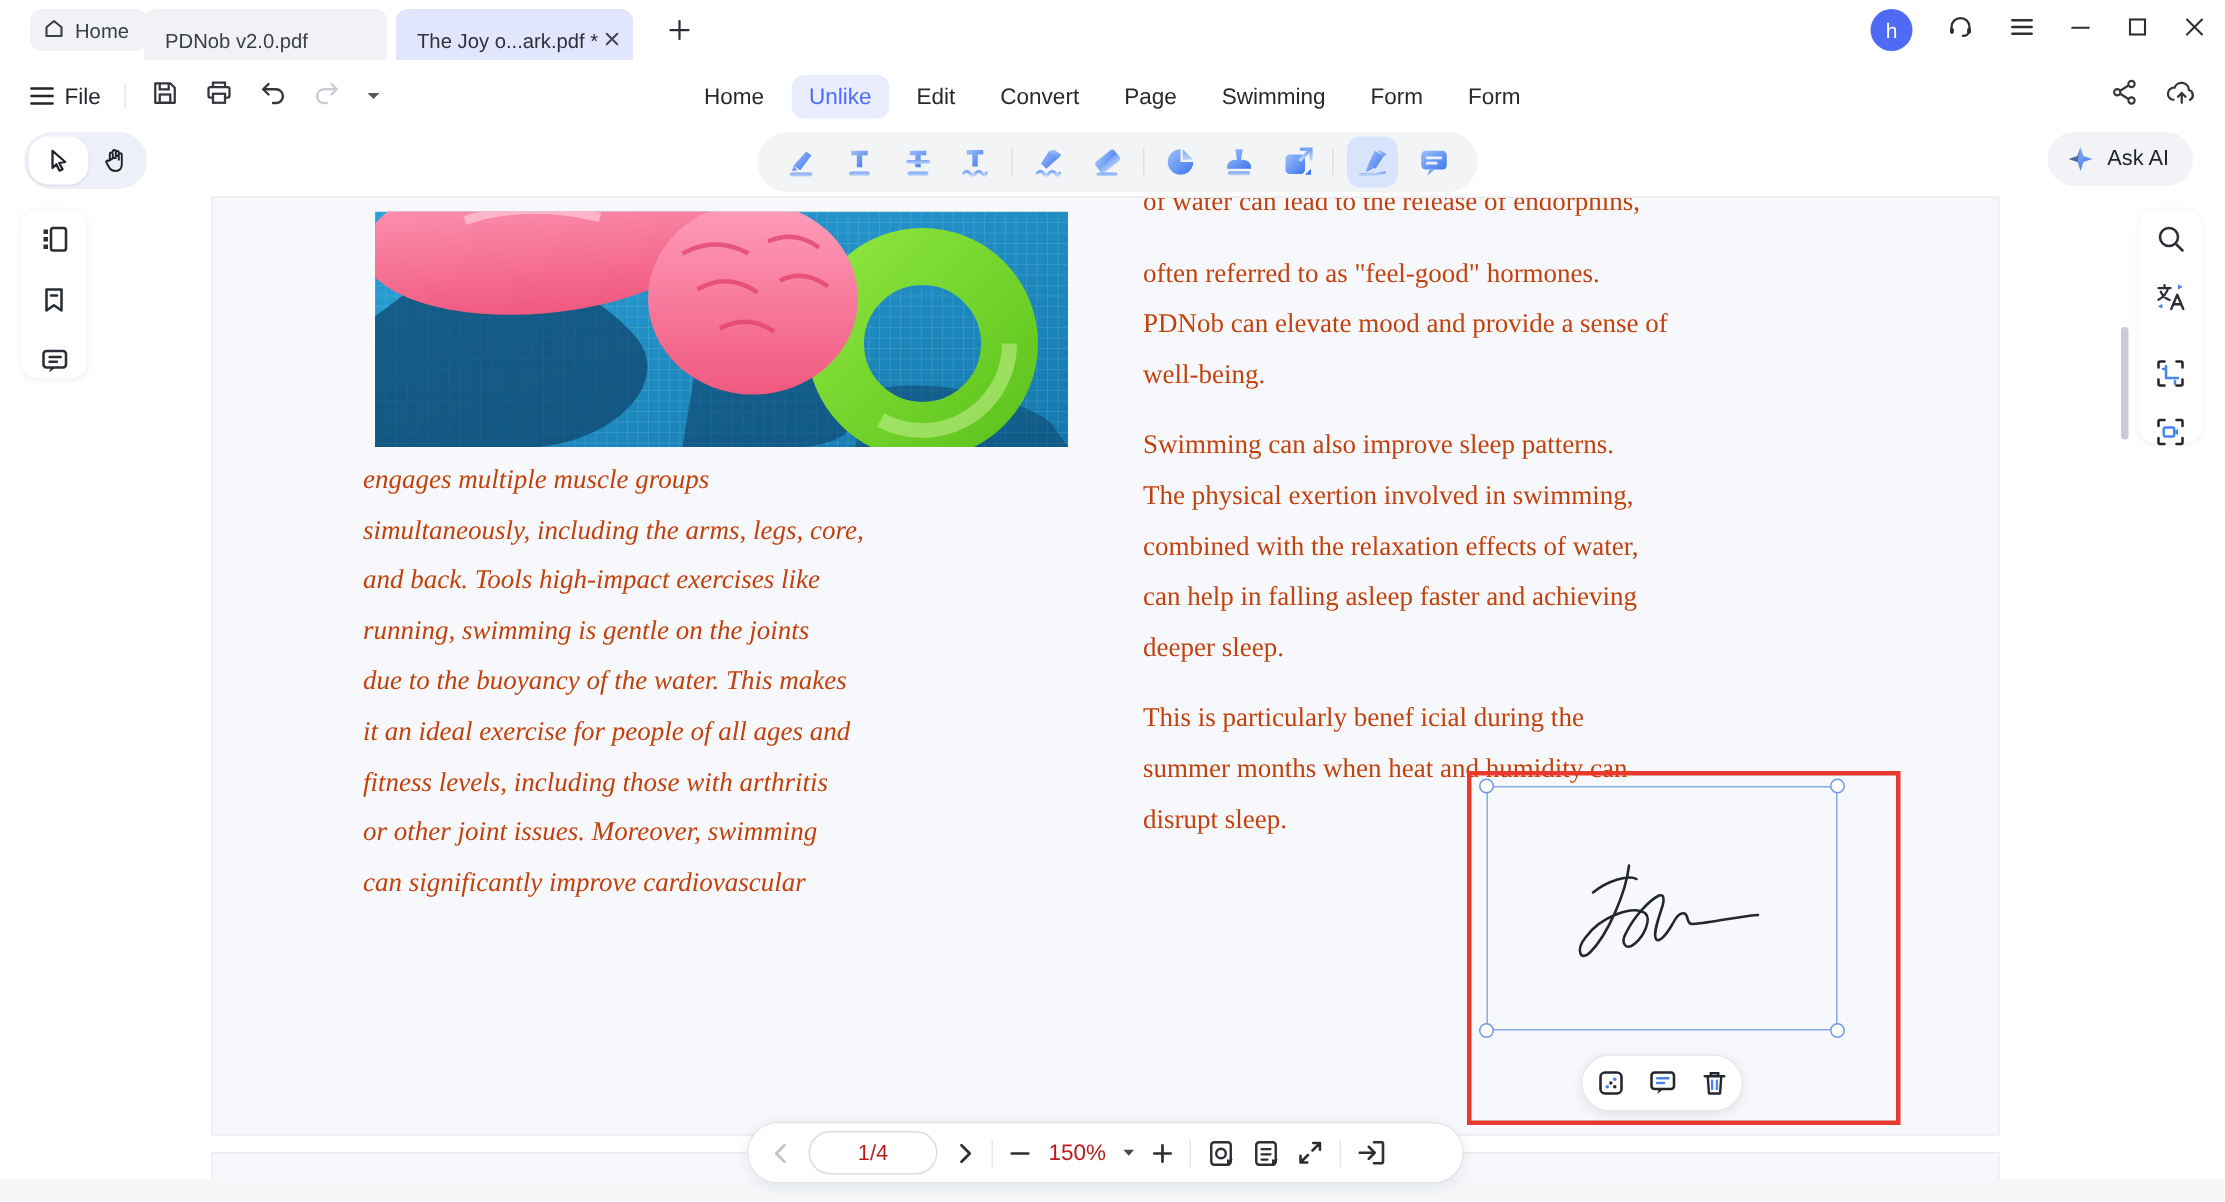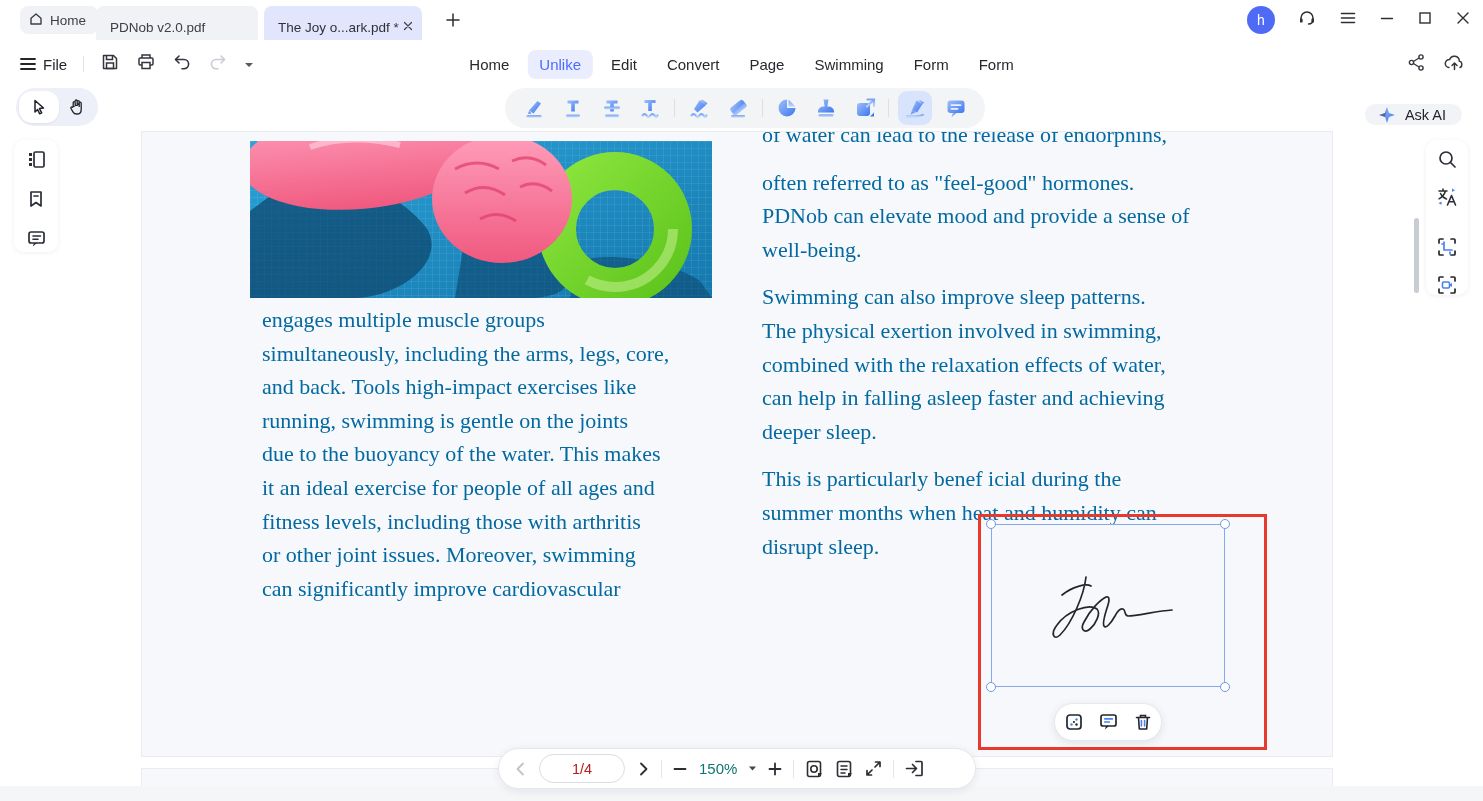--- a/index.html
+++ b/index.html
@@ -31,54 +31,54 @@
 
   
   .toolrow { position:absolute; left:0; top:88px; width:100%; height:45px; background:#fff; }
   .seg { position:absolute; left:16px; top:0; width:82px; height:38px; background:#edf0f8; border-radius:19px; display:flex; align-items:center; }
   .seg .sel { width:40px; height:32px; margin-left:3px; background:#fff; border-radius:13px; display:flex; align-items:center; justify-content:center; box-shadow:0 1px 2px rgba(30,40,80,.08); }
   .seg .hand { width:36px; display:flex; align-items:center; justify-content:center; }
   .center-tools { position:absolute; left:505px; top:0; width:480px; height:40px; background:#f3f4f6; border-radius:20px; display:flex; align-items:center; justify-content:center; gap:9px; padding:0 14px; }
   .tool { width:30px; height:30px; display:flex; align-items:center; justify-content:center; border-radius:9px; }
   .tool.active { background:#d8e4fb; width:34px; height:34px; }
   .t-div { width:1px; height:18px; background:#dcdfe4; }
-  .askai { position:absolute; right:21px; top:16px; height:21px; padding:0 16px 0 12px; background:#f1f3f6; border-radius:18px; display:flex; align-items:center; gap:8px; }
+  .askai { position:absolute; right:21px; top:0; height:36px; padding:0 16px 0 12px; background:#f1f3f6; border-radius:18px; display:flex; align-items:center; gap:8px; }
   .askai span { font-size:14.5px; color:#22252a; }
 
   
   .left-panel { position:absolute; left:14px; top:140px; width:44px; height:112px; background:#fff; border-radius:10px; box-shadow:0 1px 5px rgba(25,35,60,.07); display:flex; flex-direction:column; align-items:center; padding-top:9px; gap:15px; z-index:6; }
   .right-panel { position:absolute; left:1426px; top:140px; width:42px; height:155px; background:#fff; border-radius:10px; box-shadow:0 1px 5px rgba(25,35,60,.07); display:flex; flex-direction:column; align-items:center; padding-top:9px; gap:12px; z-index:6; }
   .rp-div { width:22px; height:1px; background:#e7e9ec; }
   .scroll-thumb { position:absolute; left:1414px; top:218px; width:5px; height:75px; border-radius:3px; background:#c8ccd3; z-index:6; }
 
   
   .page { position:absolute; left:141px; top:131px; width:1192px; height:626px; background:#f7f8fb; border:1px solid #eaecef; overflow:hidden; z-index:1; }
   .page2 { position:absolute; left:141px; top:768px; width:1192px; height:30px; background:#f7f8fb; border:1px solid #eaecef; z-index:1; }
   .bottom-strip { position:absolute; left:0; top:786px; width:100%; height:15px; background:#f4f6f8; z-index:2; }
 
   .photo { position:absolute; left:108px; top:9px; width:462px; height:157px; }
-  .col { position:absolute; font-family:"Liberation Serif", serif; font-size:22px; color:#0369a1; line-height:33.6px; white-space:nowrap; }
-  .col-left { left:120px; top:171px; }
+  .col { position:absolute; font-family:"Liberation Serif", serif; font-size:18px; color:#c2410c; line-height:33.6px; white-space:nowrap; }
+  .col-left { left:100px; top:171px;font-style:italic; }
   .col-right { left:620px; top:-14px; }
   .pgap { height:14px; }
 
   
   .red-rect { position:absolute; left:836px; top:382px; width:289px; height:236px; border:3px solid #e8392c; z-index:3; }
   .sel-box { position:absolute; left:849px; top:392px; width:234px; height:163px; border:1.5px solid #85a9ec; background:rgba(255,255,255,0.0); z-index:4; }
   .handle { position:absolute; width:10px; height:10px; border-radius:50%; background:#fff; border:1.5px solid #6d98e8; }
   .h-tl { left:-6px; top:-6px; } .h-tr { right:-6px; top:-6px; }
   .h-bl { left:-6px; bottom:-6px; } .h-br { right:-6px; bottom:-6px; }
   .sig-svg { position:absolute; left:42px; top:36px; }
   .mini-bar { position:absolute; left:912px; top:571px; width:108px; height:38px; background:#fff; border:1px solid #e7e9ed; border-radius:19px; box-shadow:0 2px 8px rgba(25,35,60,.10); display:flex; align-items:center; justify-content:center; gap:14px; z-index:5; }
 
   
   .bottombar { position:absolute; left:498px; top:748px; width:478px; height:41px; background:#fff; border:1px solid #e5e7ea; border-radius:21px; box-shadow:0 2px 10px rgba(25,35,60,.08); display:flex; align-items:center; padding:0 14px; gap:10px; z-index:10; }
   .bb-div { width:1px; height:18px; background:#e4e6ea; }
   .page-pill { width:86px; height:29px; border:1px solid #d9dce2; border-radius:15px; display:flex; align-items:center; justify-content:center; font-size:14.5px; color:#b91c1c; }
-  .zoom-txt { font-size:15px; color:#0f766e; margin:0 1px; }
+  .zoom-txt { font-size:15px; color:#b91c1c; margin:0 1px; }
   .bb-icon { display:flex; align-items:center; justify-content:center; }
 </style>
 </head>
 <body>
 
 <svg width="0" height="0" style="position:absolute" aria-hidden="true">
   <defs>
     <linearGradient id="bg1" x1="0" y1="0" x2="1" y2="1">
       <stop offset="0" stop-color="#9ec0fa"></stop>
         <stop offset="1" stop-color="#3d76ee"></stop>

